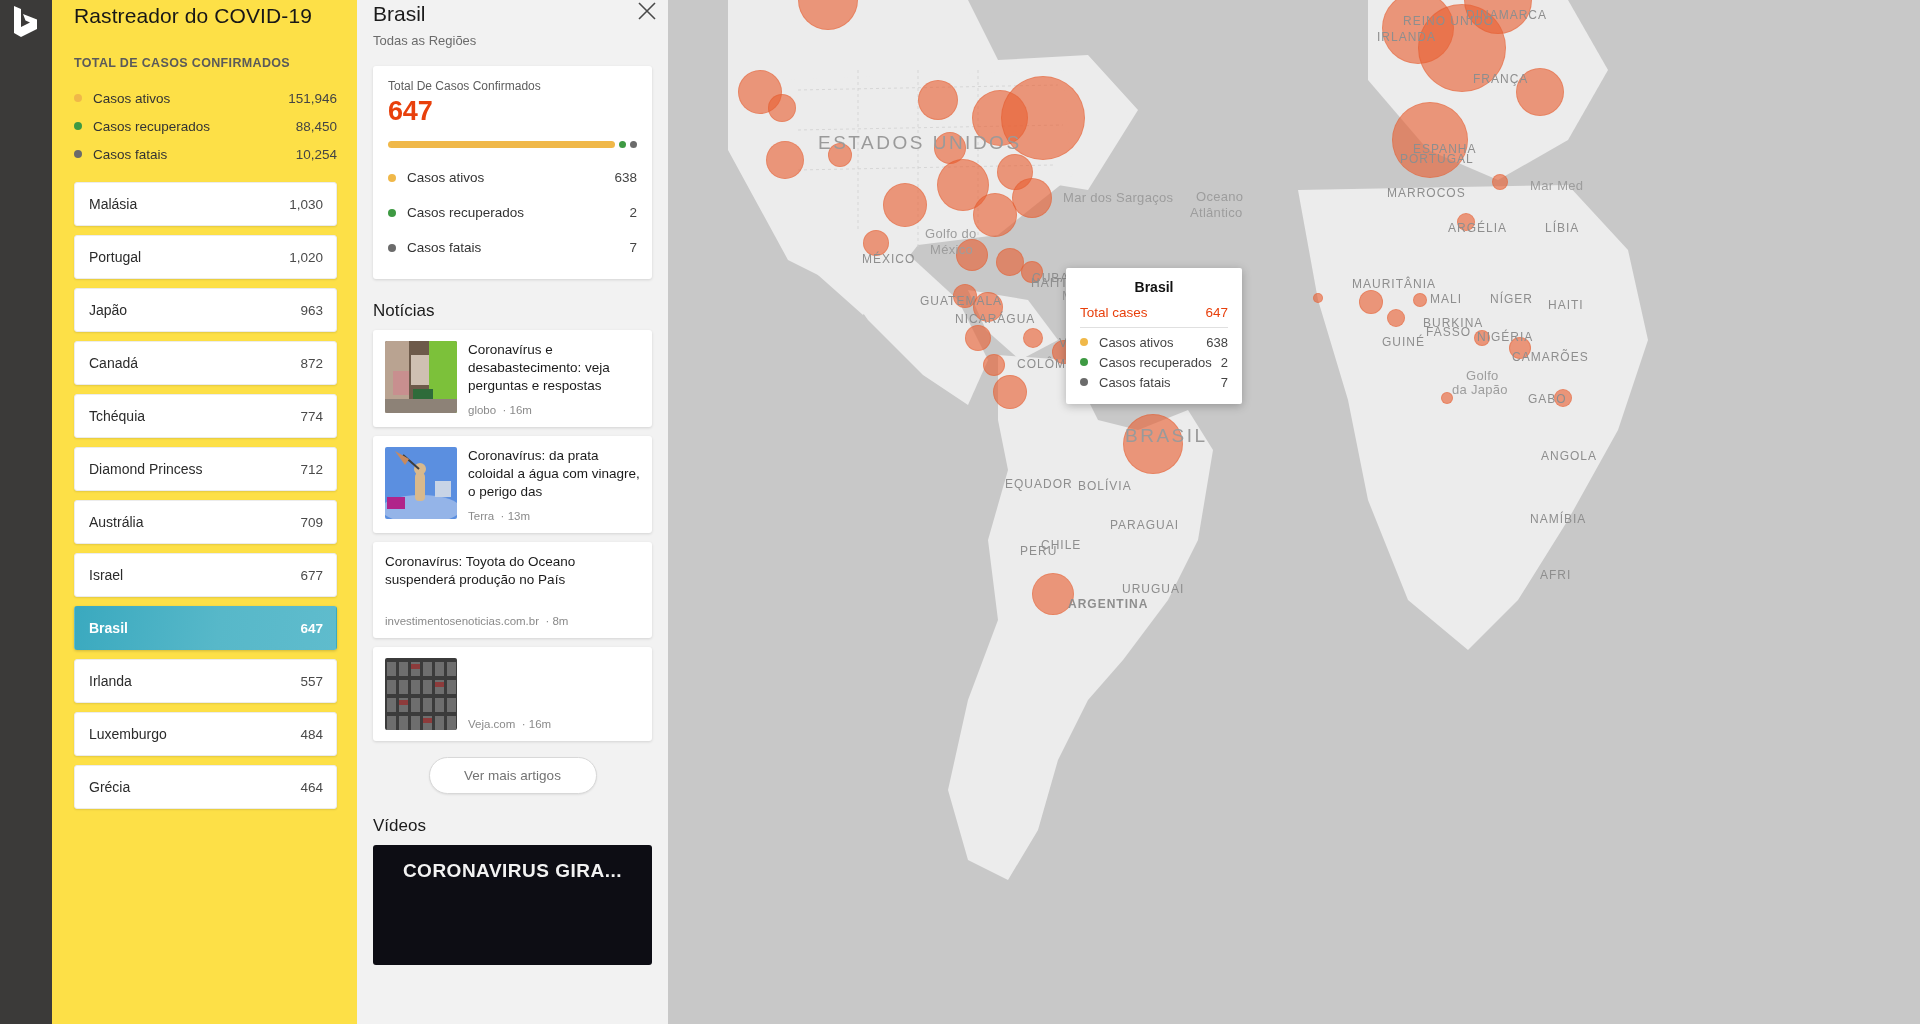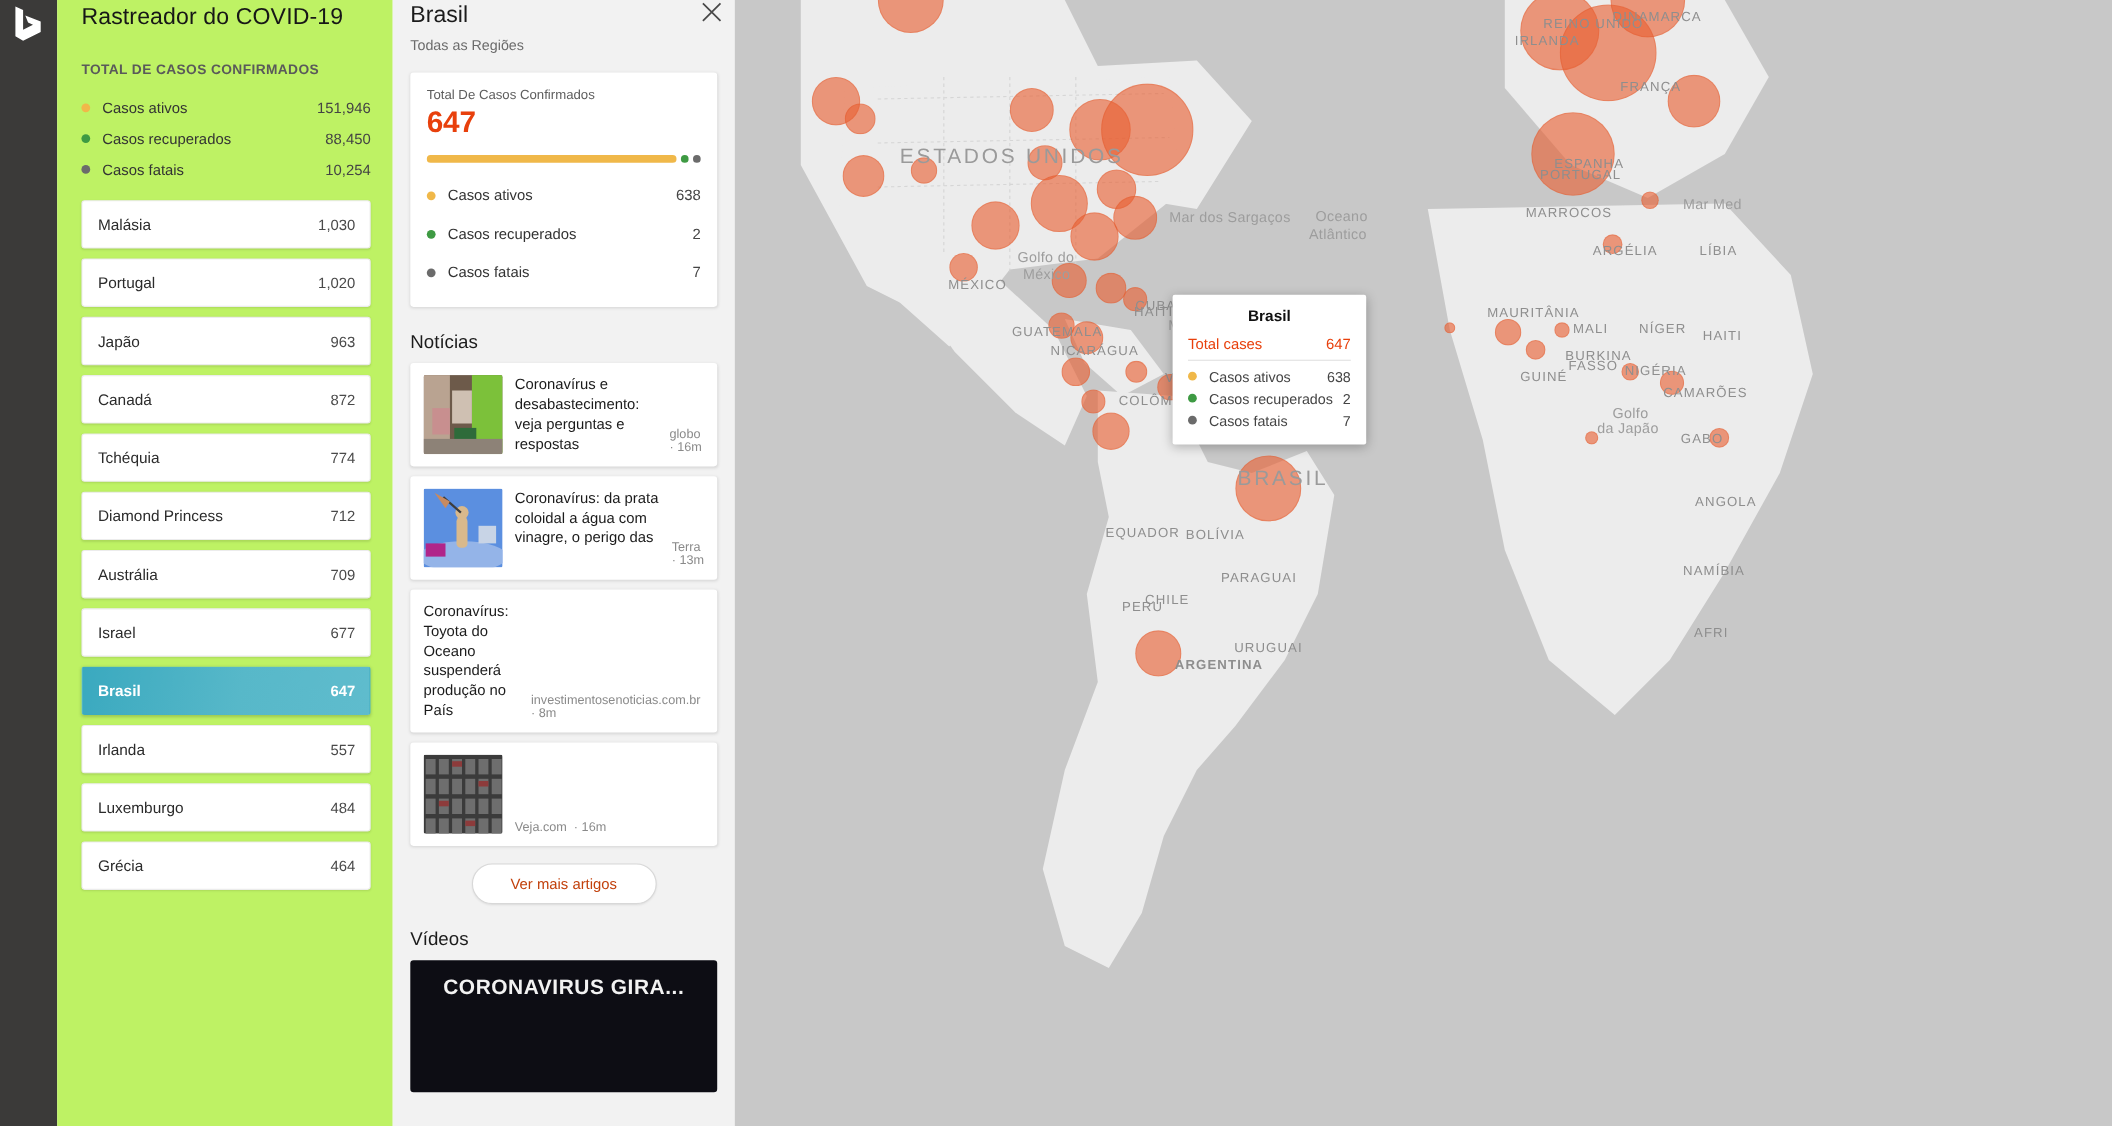--- a/index.html
+++ b/index.html
@@ -14,21 +14,21 @@
   
   .rail {
     width: 52px; height: 1024px; background: #3b3a39;
     flex: 0 0 52px; position: relative;
   }
   .bing-logo { position: absolute; top: 4px; left: 10px; width: 32px; height: 34px; }
 
   
   .sidebar {
     width: 305px; flex: 0 0 305px; height: 1024px;
-    background: #bef264; overflow: hidden;
+    background: #fde047; overflow: hidden;
     padding: 0 20px 16px 22px; position: relative;
   }
   .app-title {
     font-size: 21px; color: #171717; font-weight: 400;
     padding-top: 4px; letter-spacing: .1px; white-space: nowrap;
   }
   .total-label {
     margin-top: 28px; font-size: 12.5px; font-weight: bold;
     color: #5a5a5a; letter-spacing: .35px;
   }
@@ -92,31 +92,31 @@
   }
   .card-legend-row .lbl { flex: 1; }
   .card-legend-row .val { color: #444; }
 
   .section-head { font-size: 17px; color: #1b1b1b; margin-top: 22px; margin-bottom: 9px; }
   .news-item {
     background: #fff; border-radius: 3px; box-shadow: 0 1px 3px rgba(0,0,0,.13);
     margin-bottom: 9px; padding: 11px 12px; display: flex; gap: 11px; cursor: pointer;
   }
   .news-thumb { width: 72px; height: 72px; flex: 0 0 72px; border-radius: 2px; overflow: hidden; position: relative; }
-  .news-body { flex: 1; min-width: 0; display: flex; flex-direction: row; }
+  .news-body { flex: 1; min-width: 0; display: flex; flex-direction: column; }
   .news-title { font-size: 13.5px; color: #1b1b1b; line-height: 1.33; }
   .news-meta { margin-top: auto; padding-top: 9px; font-size: 11.5px; color: #8a8a8a; }
   .news-item.no-thumb { flex-direction: column; min-height: 96px; }
   .news-item.no-thumb .news-meta { padding-top: 22px; }
 
   .more-btn {
     display: block; margin: 16px auto 0 auto;
     width: 168px; height: 37px; line-height: 35px; text-align: center;
     background: #fff; border: 1px solid #d8d8d8; border-radius: 19px;
-    font-size: 13.5px; color: #c2410c; cursor: pointer;
+    font-size: 13.5px; color: #737373; cursor: pointer;
     box-shadow: 0 1px 2px rgba(0,0,0,.08);
   }
   .video-card {
     margin-top: 9px; height: 120px; background: #0d0d14; border-radius: 3px;
     display: flex; align-items: flex-start; justify-content: center; padding-top: 15px;
     overflow: hidden;
   }
   .video-text { color: #f2f2f2; font-size: 19px; font-weight: bold; letter-spacing: .5px; }
 
   

